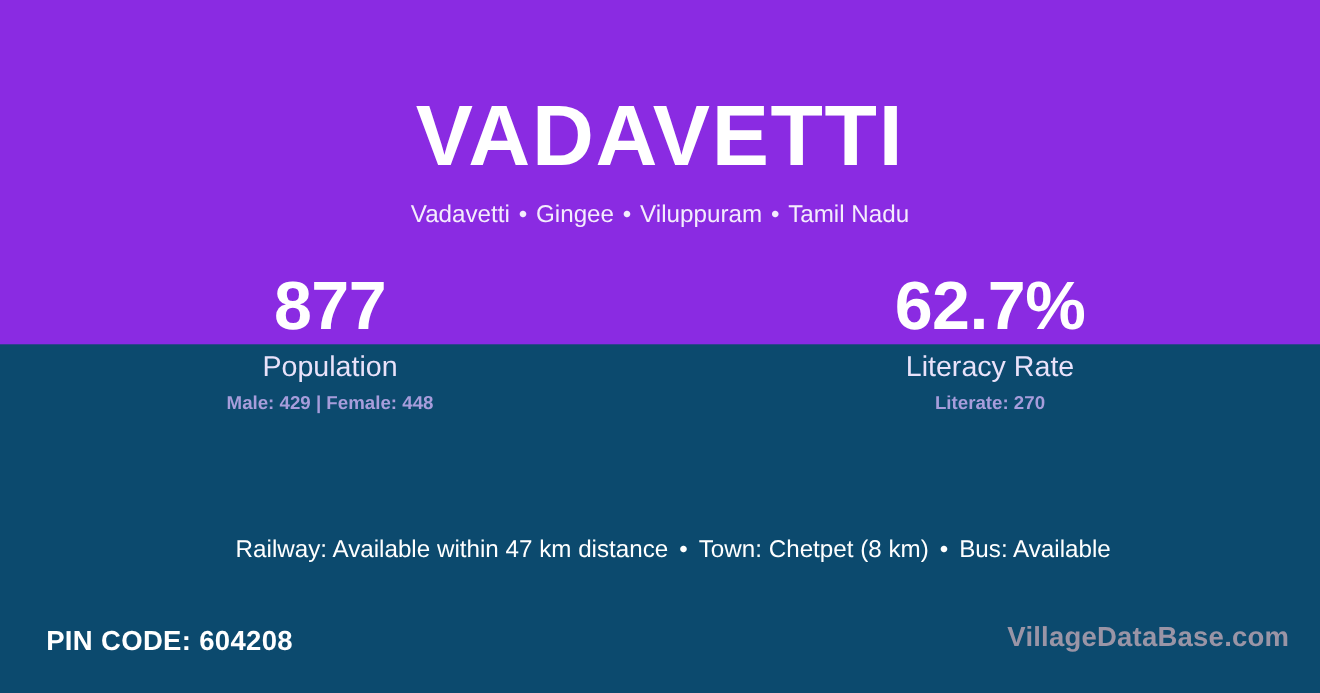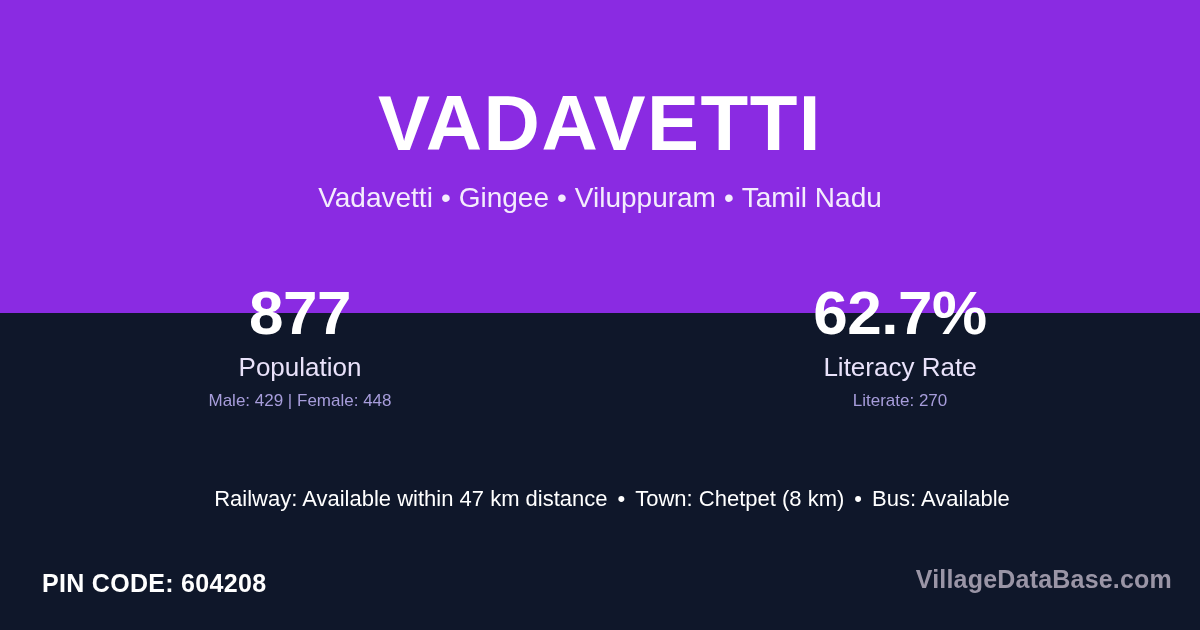--- a/index.html
+++ b/index.html
@@ -14,21 +14,21 @@
     font-family: "Liberation Sans", sans-serif;
     background: #1a0cbb;
     position: relative;
   }
 
   #card {
     position: absolute;
     inset: 0;
     width: 1200px;
     height: 630px;
-    background: #0f172a;
+    background: #0c4a6e;
     overflow: hidden;
   }
 
   
   #purple-band {
     position: absolute;
     left: 0;
     top: 0;
     width: 1200px;
     height: 313px;
@@ -48,21 +48,21 @@
     margin-top: 84px;
     font-size: 78px;
     font-weight: 700;
     letter-spacing: 1.5px;
     line-height: 1;
     color: #ffffff;
   }
 
   #breadcrumb {
     margin-top: 22px;
-    font-size: 28px;
+    font-size: 22px;
     font-weight: 400;
     line-height: 1;
     color: #f4ecfd;
   }
 
   #breadcrumb .sep {
     display: inline-block;
     padding: 0 8px;
     color: #f4ecfd;
   }
@@ -80,35 +80,34 @@
     flex: 1 1 0;
     text-align: center;
   }
 
   .stat-value {
     font-size: 62px;
     font-weight: 700;
     line-height: 62px;
     color: #ffffff;
     letter-spacing: -0.5px;
-    margin-top: 34px;
   }
 
   .stat-label {
     margin-top: 8px;
     font-size: 26px;
     font-weight: 400;
     line-height: 30px;
     color: #e9e2fa;
   }
 
   .stat-sub {
     margin-top: 9px;
     font-size: 17px;
-    font-weight: 400;
+    font-weight: 700;
     line-height: 20px;
     color: #a79ddb;
   }
 
   
   #infra-line {
     position: absolute;
     left: 12px;
     top: 485px;
     width: 1200px;

